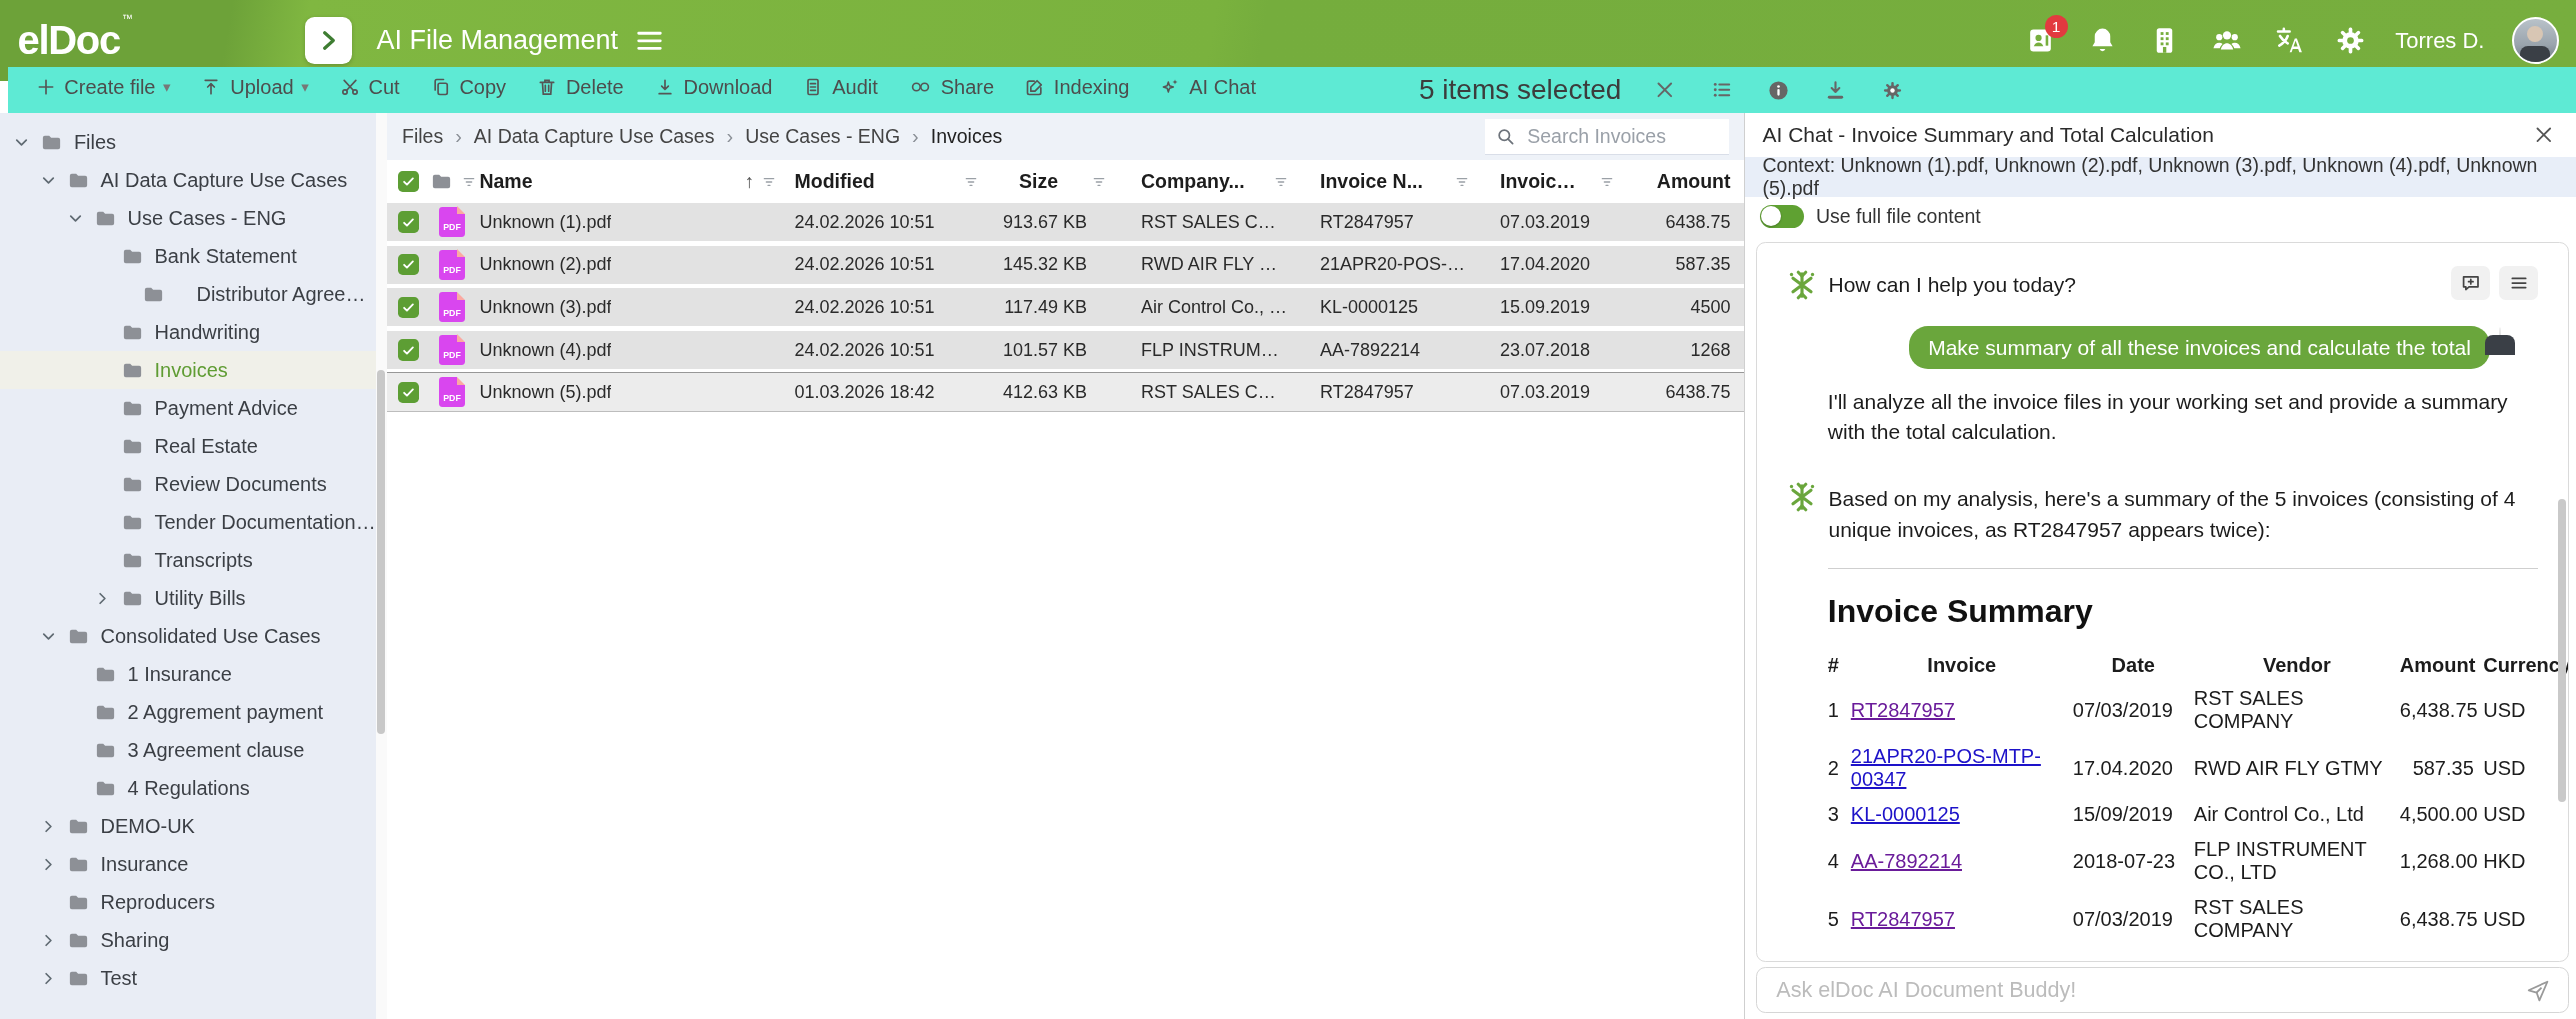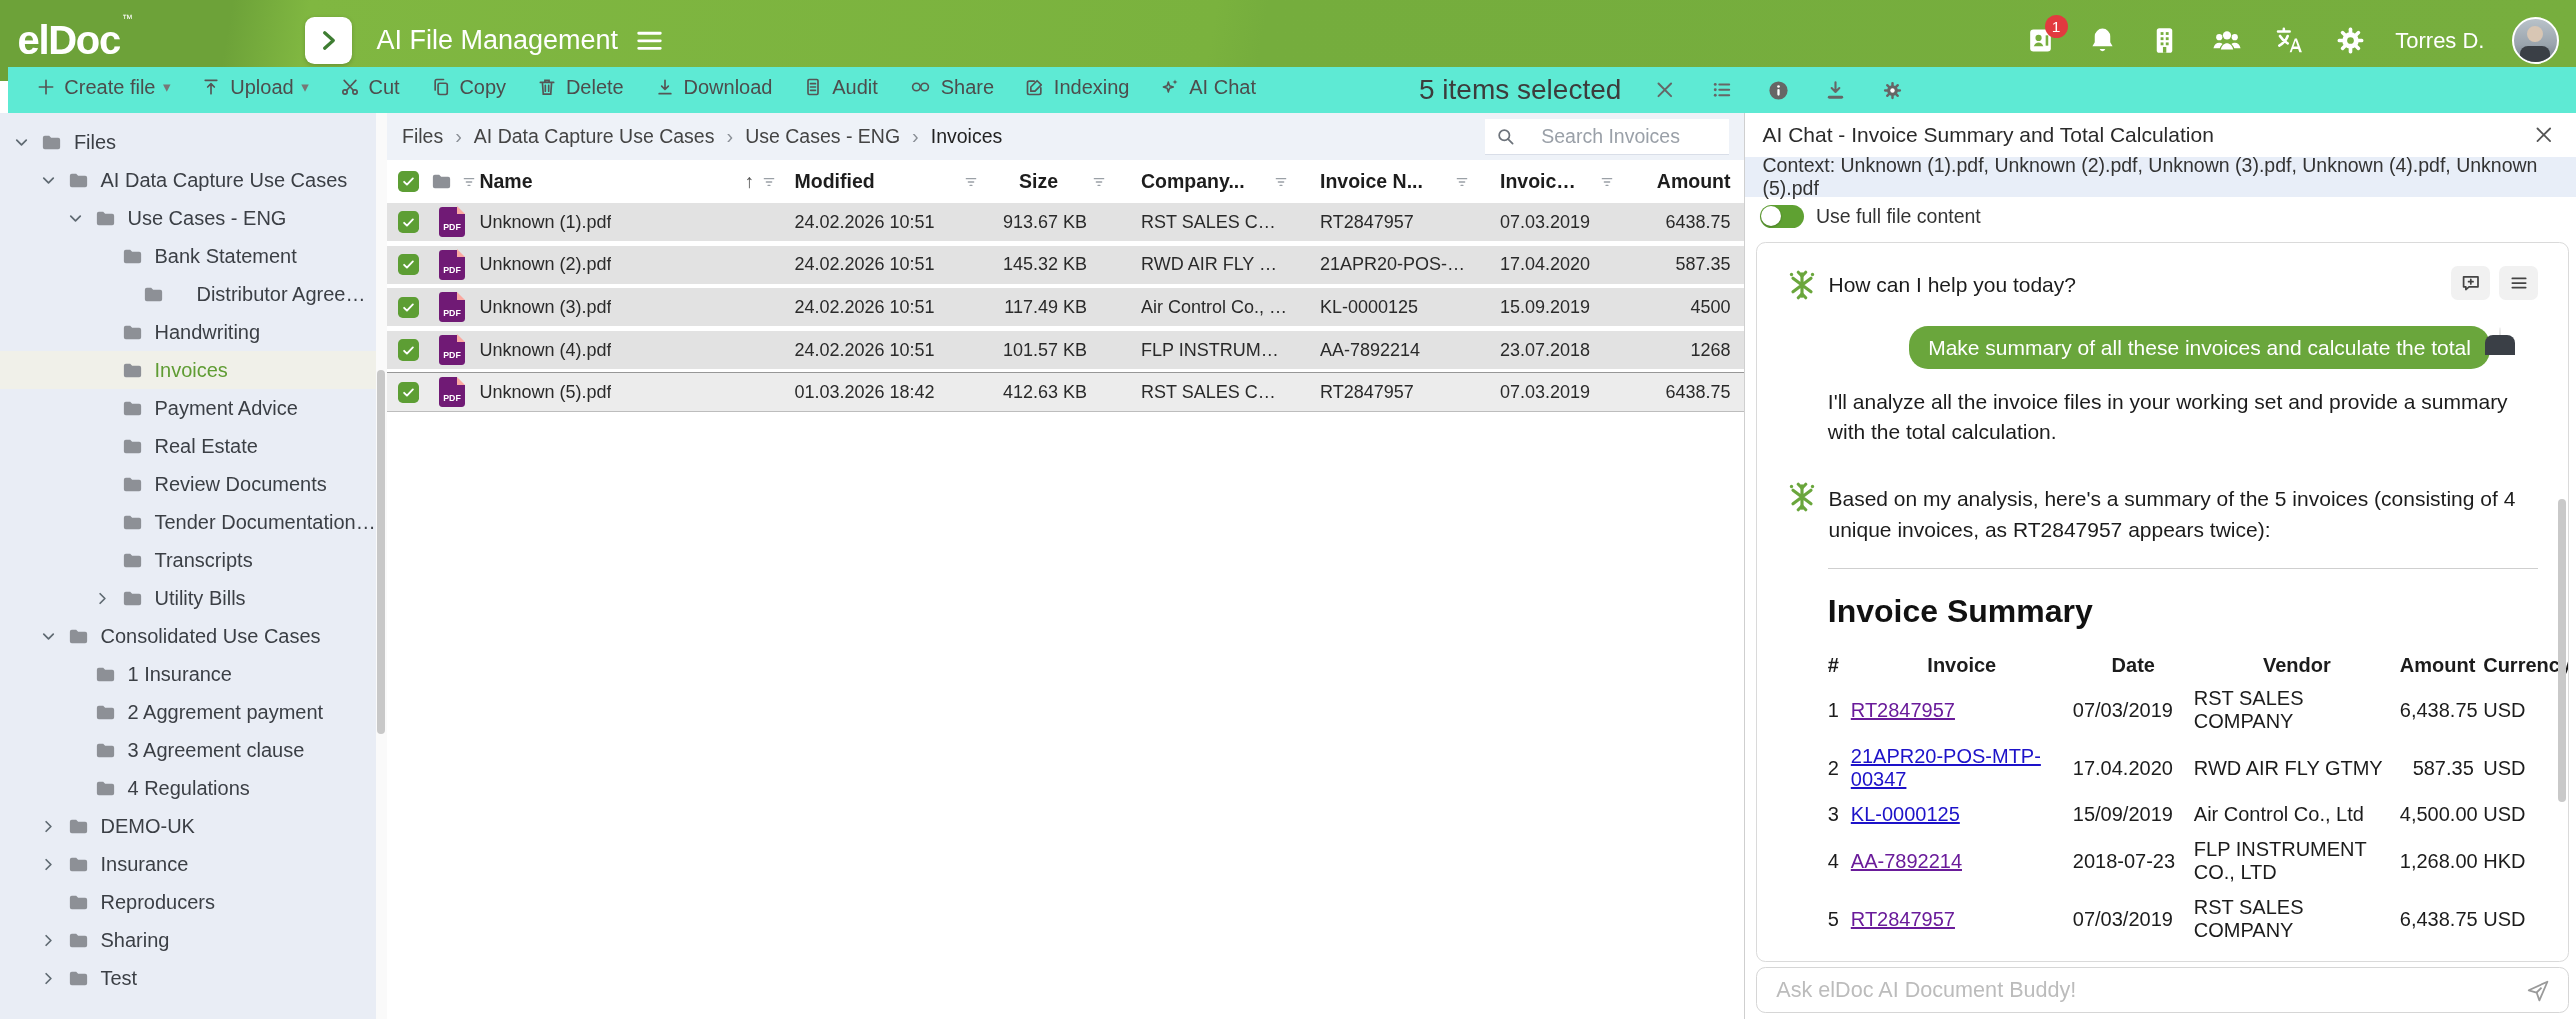--- a/index.html
+++ b/index.html
@@ -52,40 +52,40 @@
   .sidebar-scrollbar .thumb{position:absolute;left:1.3px;width:8px;top:257px;height:364px;background:#c8c8c8;border-radius:4.7px;}
 
   
   .main{position:absolute;left:387px;top:113px;bottom:0;width:1357px;background:#fff;}
   .crumb-bar{height:47px;background:#eef2f8;display:flex;align-items:center;padding:0 15px;}
   .crumb{display:flex;align-items:center;gap:12px;font-size:19.5px;color:#444;}
   .crumb .sep{color:#8a8f96;font-size:20px;}
   .crumb .item{cursor:pointer;}
   .crumb .item.last{color:#222;}
   .searchbox{margin-left:auto;width:222px;height:35px;background:#fff;border-bottom:1.3px solid #d9dee8;
-    display:flex;align-items:center;gap:26px;padding:0 10.8px;}
+    display:flex;align-items:center;gap:12px;padding:0 10.8px;}
   .searchbox .ph{font-size:19.5px;color:#9aa0a8;}
   .grid{display:grid;grid-template-columns:43px 44px 303px 202px 128px 182px 181px 145px 1fr;align-items:center;}
   .thead{height:43px;font-weight:700;font-size:19.5px;color:#1d1d1d;background:#fff;}
   .cell{display:flex;align-items:center;min-width:0;}
   .c-center{justify-content:center;}
   .c-right{justify-content:flex-end;padding-right:13.5px;}
   .pad-name{padding-left:5.4px;}
   .pad-mod{padding-left:17.5px;}
   .pad-size{justify-content:flex-end;padding-right:20px;}
   .pad-co{padding-left:34px;justify-content:center;}
   .pad-no{padding-left:31px;}
   .pad-dt{padding-left:30px;}
   .hflex{display:flex;align-items:center;gap:6.7px;min-width:0;width:100%;}
   .hspacer{flex:1;}
   .sort-asc{font-size:19px;color:#555;}
   .cbx{width:21.6px;height:21.6px;border-radius:4.7px;background:#5d9e34;display:flex;align-items:center;justify-content:center;flex:0 0 21.6px;}
   .rows .grid{height:38px;background:var(--rowbg,#e2e2e2);margin-bottom:4.7px;font-size:18px;color:#2a2a2a;}
   .rows .grid.focused{--rowbg:#ececec;border-top:1.3px solid #979797;border-bottom:1.3px solid #bdbdbd;margin-top:-1.3px;}
-  .pdf{position:relative;width:25.6px;height:30px;background:#701a75;border-radius:3.4px;color:#fff;font-size:8.8px;font-weight:700;
+  .pdf{position:relative;width:25.6px;height:30px;background:#d946ef;border-radius:3.4px;color:#fff;font-size:8.8px;font-weight:700;
     display:flex;align-items:flex-end;justify-content:center;padding-bottom:4.7px;box-sizing:border-box;}
   .pdf:after{content:"";position:absolute;right:-0.7px;top:-0.7px;border-style:solid;border-width:0 8.8px 8.8px 0;
     border-color:transparent var(--rowbg,#e2e2e2) #fba9a2 transparent;}
   .trunc{white-space:nowrap;overflow:hidden;text-overflow:ellipsis;}
 
   
   .chat{position:absolute;left:1744px;right:0;top:113px;bottom:0;background:#fff;border-left:0.7px solid #cfcfcf;}
   .chat-title-row{height:44px;display:flex;align-items:center;padding:0 17.5px;font-size:21px;color:#2a2a2a;}
   .chat-close{margin-left:auto;width:30px;height:30px;display:flex;align-items:center;justify-content:center;cursor:pointer;}
   .context-bar{height:40px;background:#e8eef8;display:flex;align-items:center;padding:0 17.5px;font-size:19.5px;color:#333;}

